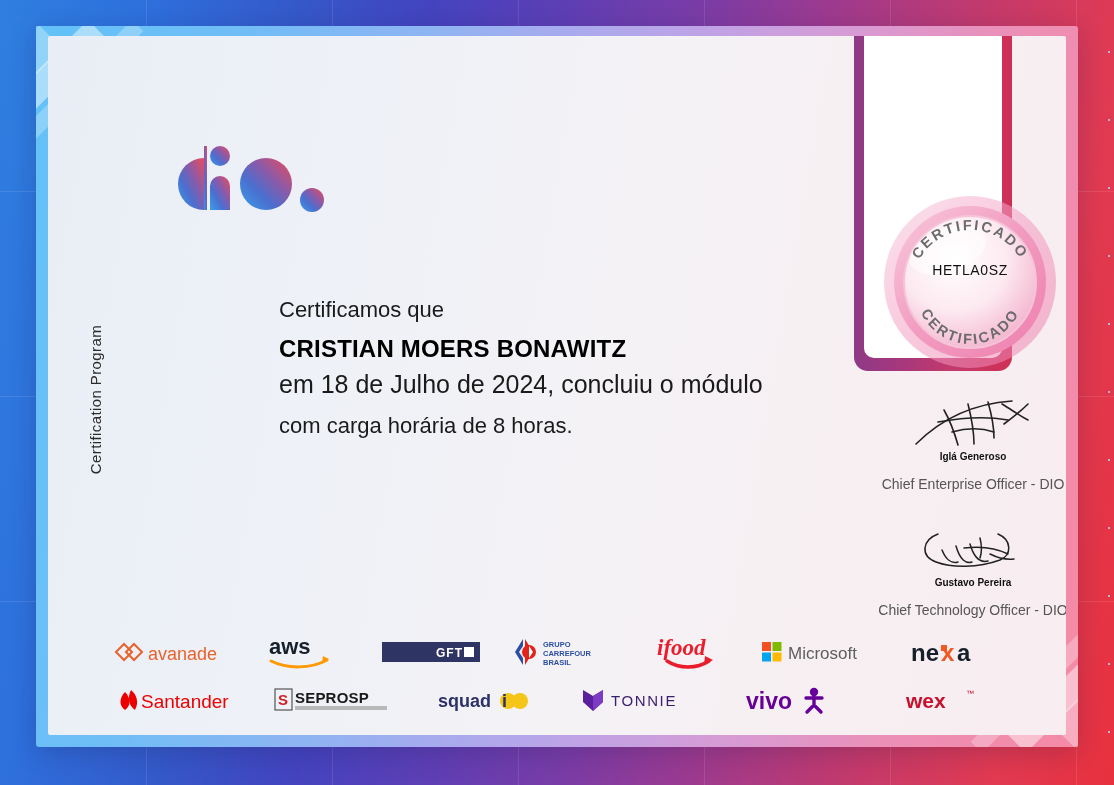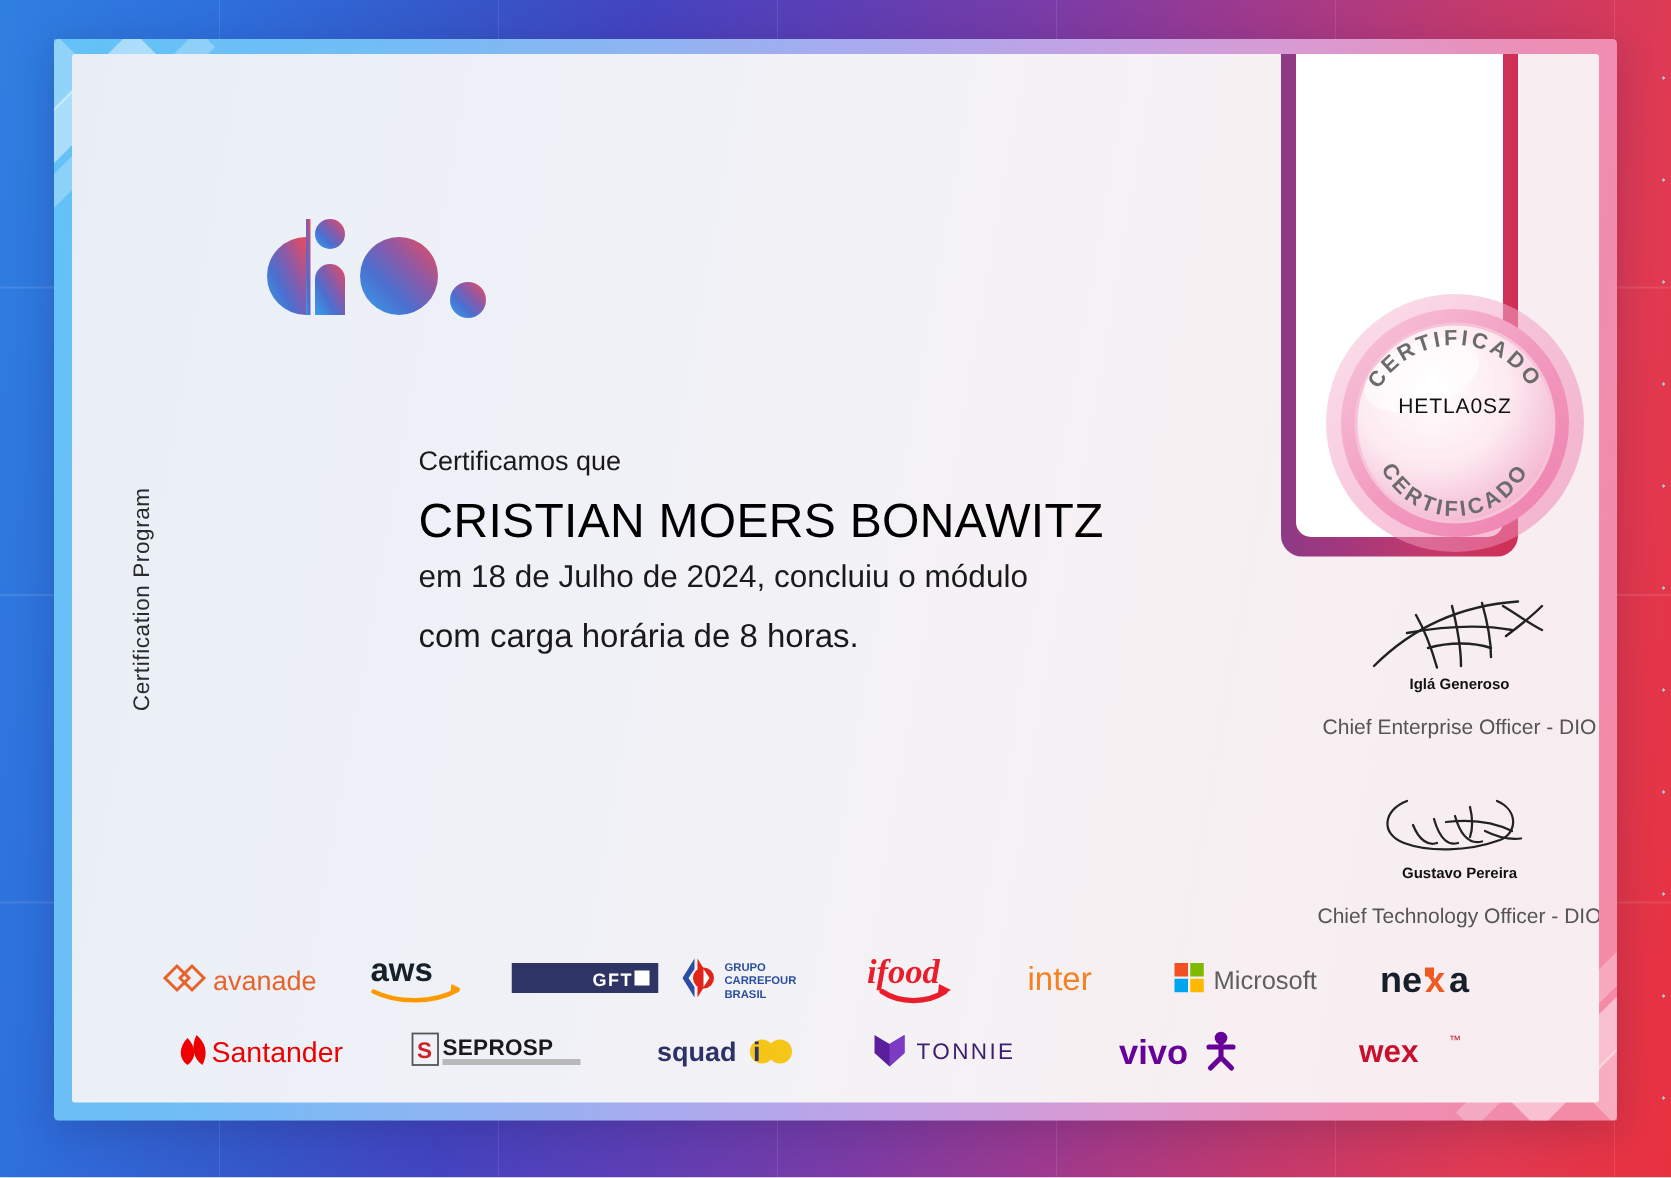--- a/index.html
+++ b/index.html
@@ -100,23 +100,23 @@
   
   .vert{
     position:absolute;left:-43px;top:355px;width:180px;
     transform:rotate(-90deg);
     font-size:15px;letter-spacing:.4px;color:#2b2b2b;
     text-align:center;white-space:nowrap;z-index:5;
   }
 
   
   .body-text{position:absolute;left:231px;top:258px;width:600px;z-index:5;}
-  .t-small{font-size:18px;color:#1a1a1a;line-height:1.45;}
-  .t-name{font-size:32px;font-weight:normal;color:#000;letter-spacing:.2px;margin:9px 0 7px;}
-  .t-date{font-size:21px;color:#1a1a1a;margin-bottom:12px;}
+  .t-small{font-size:22px;color:#1a1a1a;line-height:1.45;}
+  .t-name{font-size:24px;font-weight:bold;color:#000;letter-spacing:.2px;margin:9px 0 7px;}
+  .t-date{font-size:25px;color:#1a1a1a;margin-bottom:12px;}
   .t-title{font-size:30px;font-weight:bold;color:#000;line-height:1.17;letter-spacing:-.2px;}
   .t-hours{font-size:22px;color:#1a1a1a;margin-top:14px;}
 
   
   .seal{position:absolute;left:834px;top:158px;width:176px;height:176px;z-index:6;}
   .seal-code{
     position:absolute;left:0;top:68px;width:176px;text-align:center;
     font-size:14px;font-weight:normal;color:#111;letter-spacing:.6px;
   }
 
@@ -299,25 +299,20 @@
           </div>
 
           <div class="slot">
             <svg width="80" height="38" viewBox="0 0 80 38">
               <text x="4" y="22" font-family="Liberation Serif, serif" font-style="italic" font-size="23" font-weight="bold" fill="#ea1d2c">ifood</text>
               <path d="M14 28 C26 36 44 36 56 28" stroke="#ea1d2c" stroke-width="3.5" fill="none" stroke-linecap="round"></path>
               <path d="M52 23 L60 27 L51 32 Z" fill="#ea1d2c"></path>
             </svg>
           </div>
 
-          <div class="slot">
-            <svg width="86" height="30" viewBox="0 0 86 30">
-              <text x="2" y="23" font-family="Liberation Sans, sans-serif" font-size="22" fill="#f58220">inter</text>
-            </svg>
-          </div>
 
           <div class="slot">
             <svg width="126" height="26" viewBox="0 0 126 26">
               <rect x="1" y="3" width="9" height="9" fill="#f25022"></rect>
               <rect x="11.5" y="3" width="9" height="9" fill="#7fba00"></rect>
               <rect x="1" y="13.5" width="9" height="9" fill="#00a4ef"></rect>
               <rect x="11.5" y="13.5" width="9" height="9" fill="#ffb900"></rect>
               <text x="27" y="20" font-family="Liberation Sans, sans-serif" font-size="17" fill="#5e5e5e">Microsoft</text>
             </svg>
           </div>

